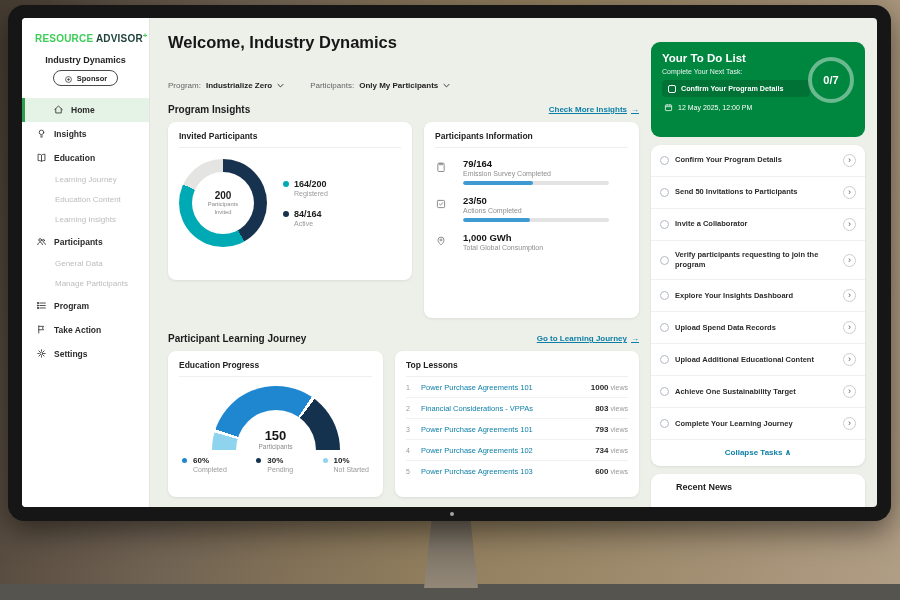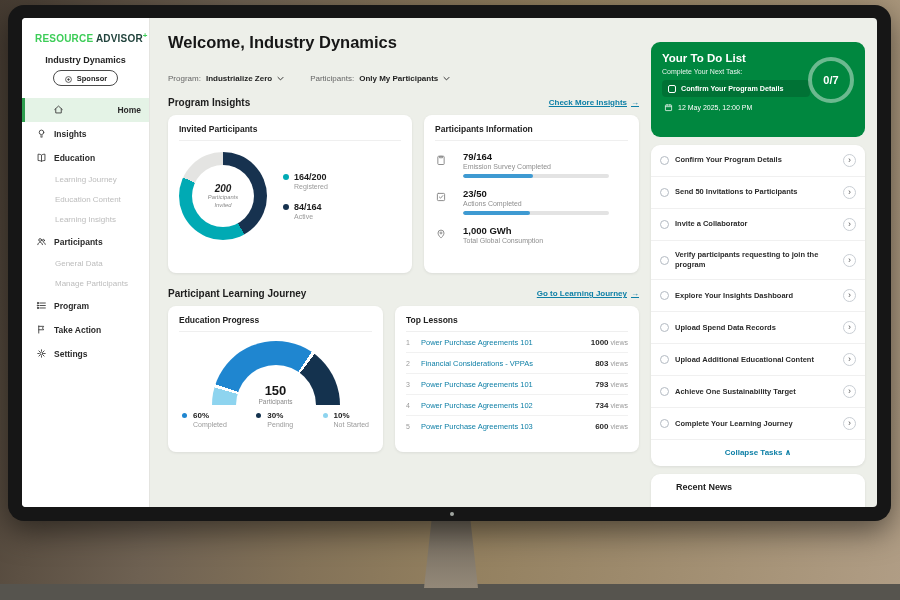--- a/index.html
+++ b/index.html
@@ -24,47 +24,47 @@
   .brand-green { color:#3dcd58; }
   .brand-dark { color:#21433c; }
   .brand-plus { color:#3dcd58; font-size:8px; vertical-align:super; }
   .org { text-align:center; font-size:9px; font-weight:700; color:#222; margin-top:11px; }
   .badge-wrap { text-align:center; margin:5px 0 9px; }
   .sponsor { display:inline-flex; align-items:center; gap:4px; border:1px solid #4a4a4a; border-radius:10px;
     padding:2.5px 10px; background:#fff; font-size:7.5px; font-weight:700; color:#222; cursor:pointer; }
   .nav-item { display:flex; align-items:center; gap:7px; cursor:pointer; }
   .nav-item.main { padding:6.5px 8px 6.5px 14px; font-size:8.5px; font-weight:700; color:#2b2b2b; }
   .nav-item.sub { padding:5.5px 8px 5.5px 33px; font-size:8px; color:#bcbcbc; }
-  .nav-item.active { background:#e4f3e6; border-left:3px solid #2e9e4f; padding-left:28px;justify-content:space-between; }
+  .nav-item.active { background:#e4f3e6; border-left:3px solid #2e9e4f; padding-left:28px; }
   .nav-icon { width:11px; height:11px; color:#3c3c3c; display:inline-flex; }
   .nav-icon svg { width:11px; height:11px; }
 
   
   .main { flex:1; min-width:0; padding:15px 12px 0 18px; }
   .page-title { font-size:16.5px; font-weight:700; color:#161616; }
-  .filters { display:flex; gap:26px; align-items:center; margin-top:22px; }
+  .filters { display:flex; gap:26px; align-items:center; margin-top:29px; }
   .filter { display:flex; align-items:center; gap:5px; cursor:pointer; }
   .filter-label { font-size:8px; color:#666; }
   .filter-value { font-size:8px; font-weight:700; color:#1e1e1e; }
   .chev { width:7px; height:5px; display:inline-flex; color:#333; }
   .section-row { display:flex; justify-content:space-between; align-items:center; margin-top:14px; }
   .section-title { font-size:10px; font-weight:700; color:#1d1d1d; }
   .tlink { display:flex; align-items:center; gap:4px; color:#0d7fa6; font-size:8px; font-weight:700; cursor:pointer;text-decoration:underline; }
   .cards { display:flex; gap:12px; margin-top:7px; }
   .card { background:#fff; border-radius:8px; padding:9px 11px; box-shadow:0 1px 3px rgba(0,0,0,.08); }
   .card-title { font-size:8.5px; font-weight:700; color:#222; padding-bottom:6px; border-bottom:1px solid #efefef; }
   .card-invited { width:244px; height:158px; }
-  .card-info { flex:1; height:158px; }
+  .card-info { flex:1; height:196px; }
   .card-edu { width:215px; height:146px; }
   .card-lessons { flex:1; height:146px; }
 
   
   .invited-body { display:flex; align-items:center; gap:16px; padding-top:11px; }
   .donut { width:88px; height:88px; border-radius:50%; position:relative; flex-shrink:0;
-    background:conic-gradient(#17324f 0 151deg,#00aab4 151deg 295deg,#e4e4e2 295deg 360deg);font-style:italic; }
+    background:conic-gradient(#17324f 0 151deg,#00aab4 151deg 295deg,#e4e4e2 295deg 360deg); }
   .donut-hole { position:absolute; inset:13px; background:#fff; border-radius:50%;
     display:flex; flex-direction:column; align-items:center; justify-content:center; }
   .donut-val { font-size:10px; font-weight:700; color:#1c1c1c; }
   .donut-lab { font-size:5.8px; color:#8a8a8a; text-align:center; width:44px; line-height:1.25; }
   .legend-v { display:flex; flex-direction:column; gap:12px; }
   .leg-item { position:relative; padding-left:11px; }
   .dot { position:absolute; left:0; top:2px; width:6px; height:6px; border-radius:50%; }
   .leg-val { font-size:9px; font-weight:700; color:#1b1b1b; }
   .leg-lab { font-size:7px; color:#9a9a9a; margin-top:1px; }
 

